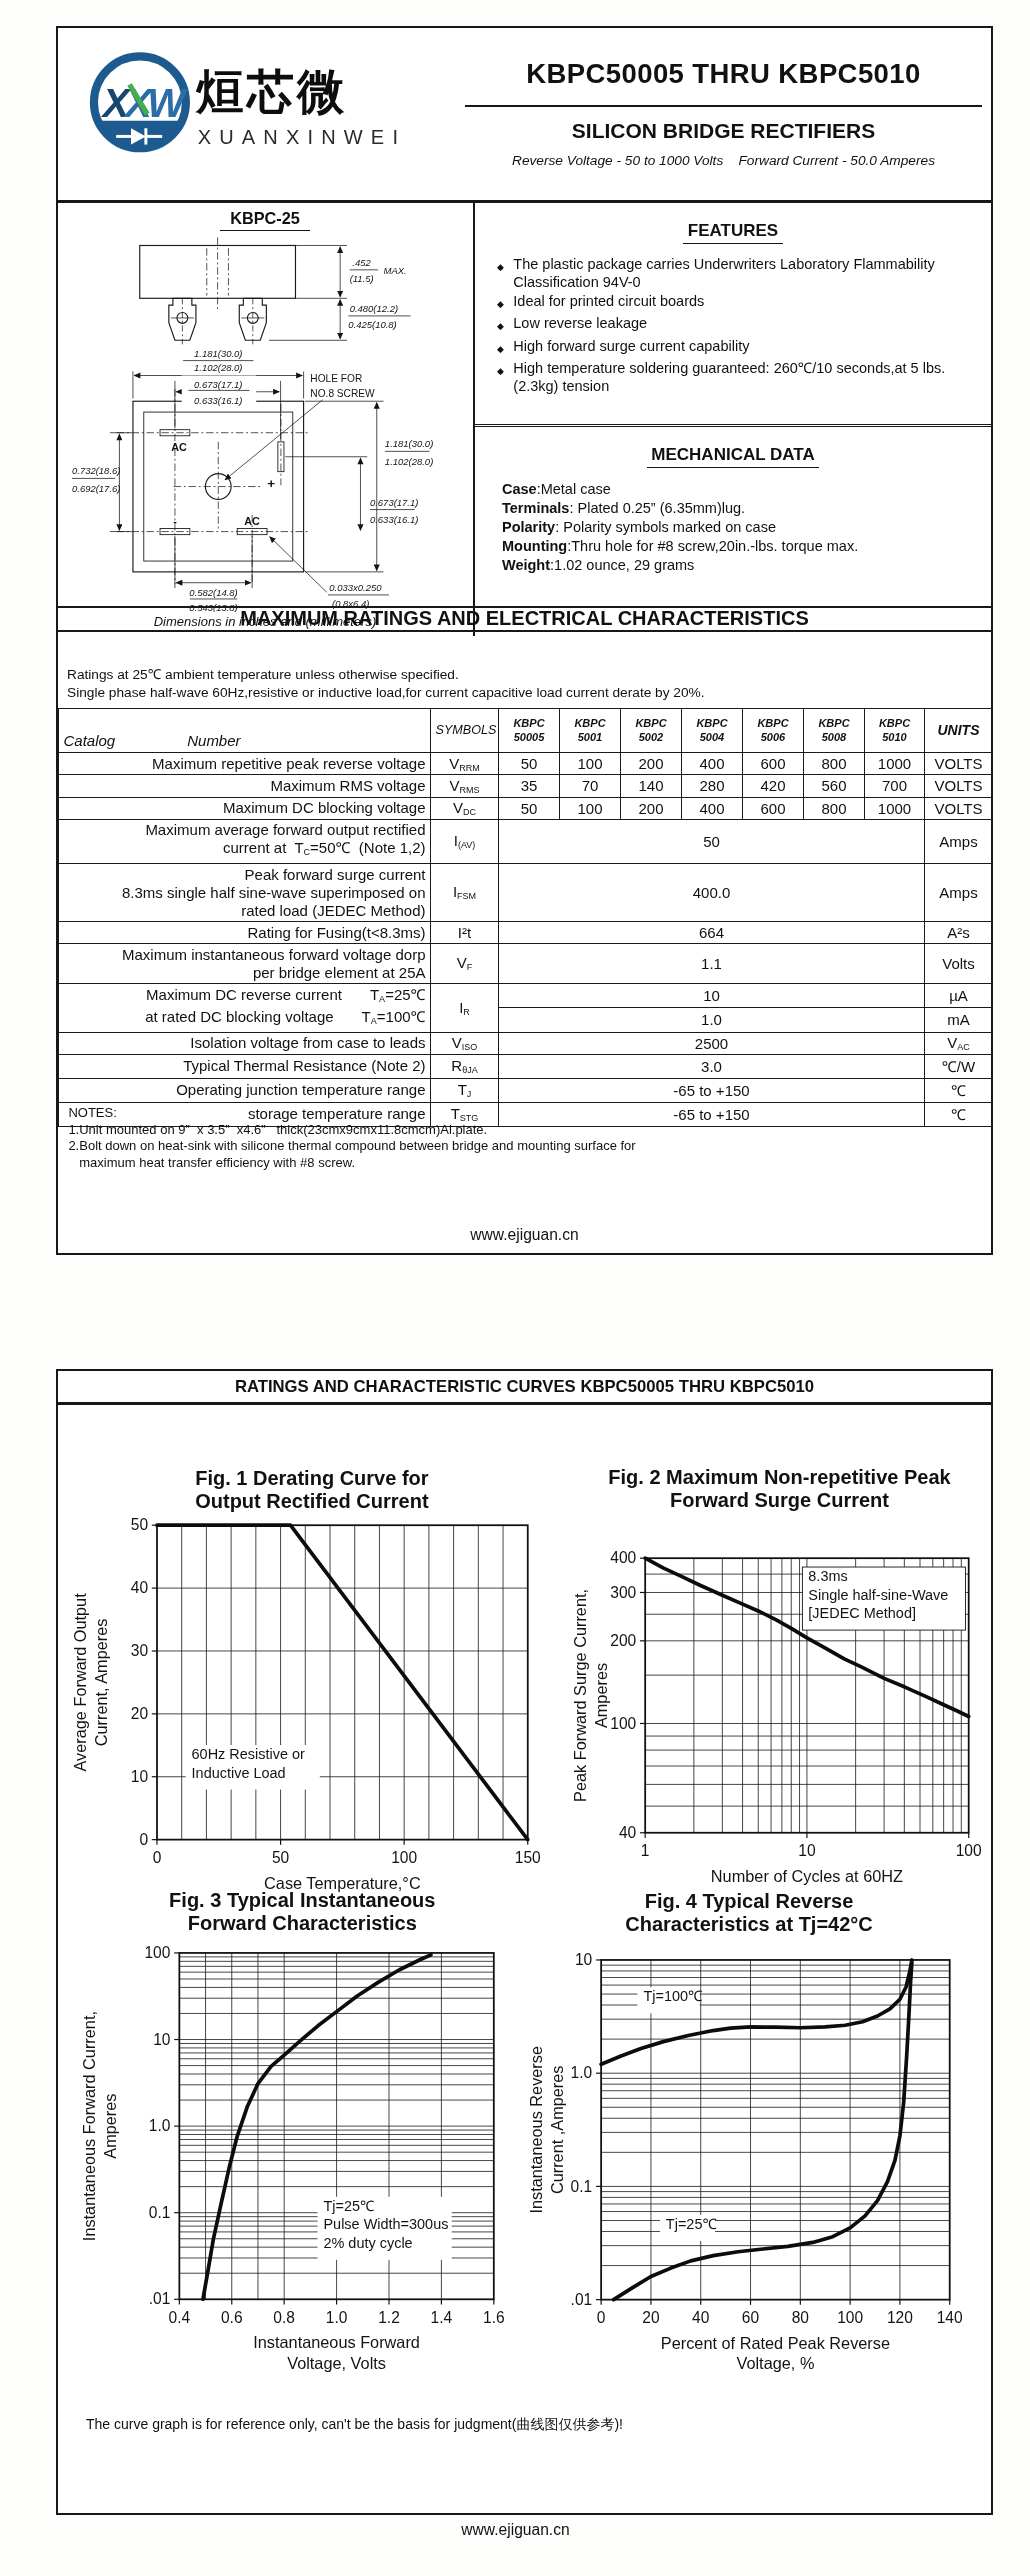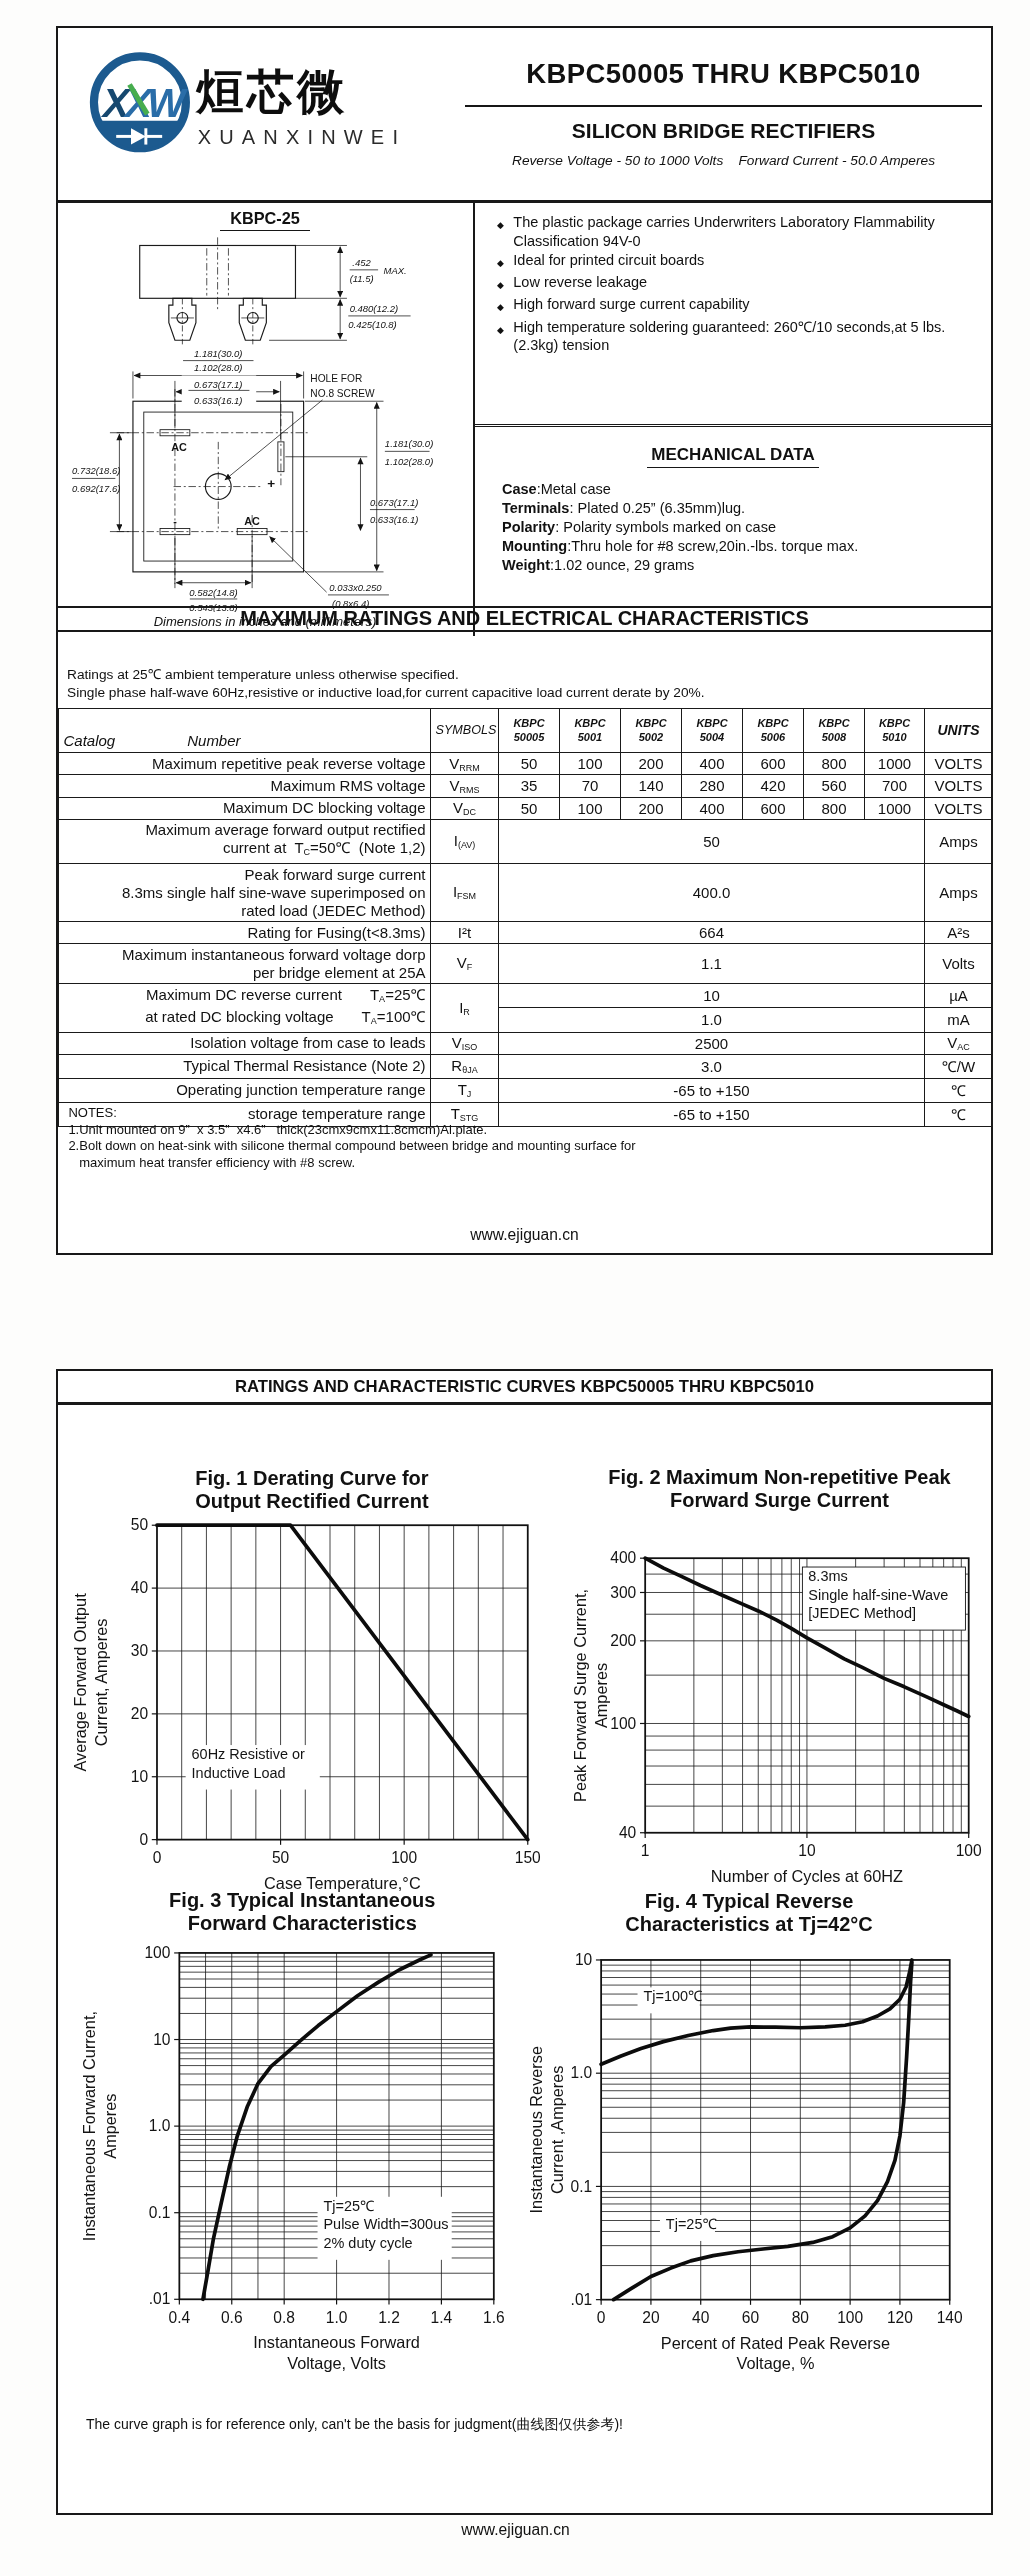--- a/index.html
+++ b/index.html
@@ -226,20 +226,21 @@
       </g>
       <g class="holetxt">
         <text x="352" y="216">HOLE FOR</text>
         <text x="352" y="238">NO.8 SCREW</text>
       </g>
     </svg>
     <div class="pkg-caption">Dimensions in inches and (millimeters)</div>
   </div>
 
   <div class="feat-box">
+    <div class="box-heading"><span>FEATURES</span></div>
     <div class="feat-list" id="feat-list">
         <div class="feat-item">
           <div class="feat-bullet">◆</div>
           <div>The plastic package carries Underwriters Laboratory Flammability Classification 94V-0</div>
         </div>
         <div class="feat-item">
           <div class="feat-bullet">◆</div>
           <div>Ideal for printed circuit boards</div>
         </div>
         <div class="feat-item">

